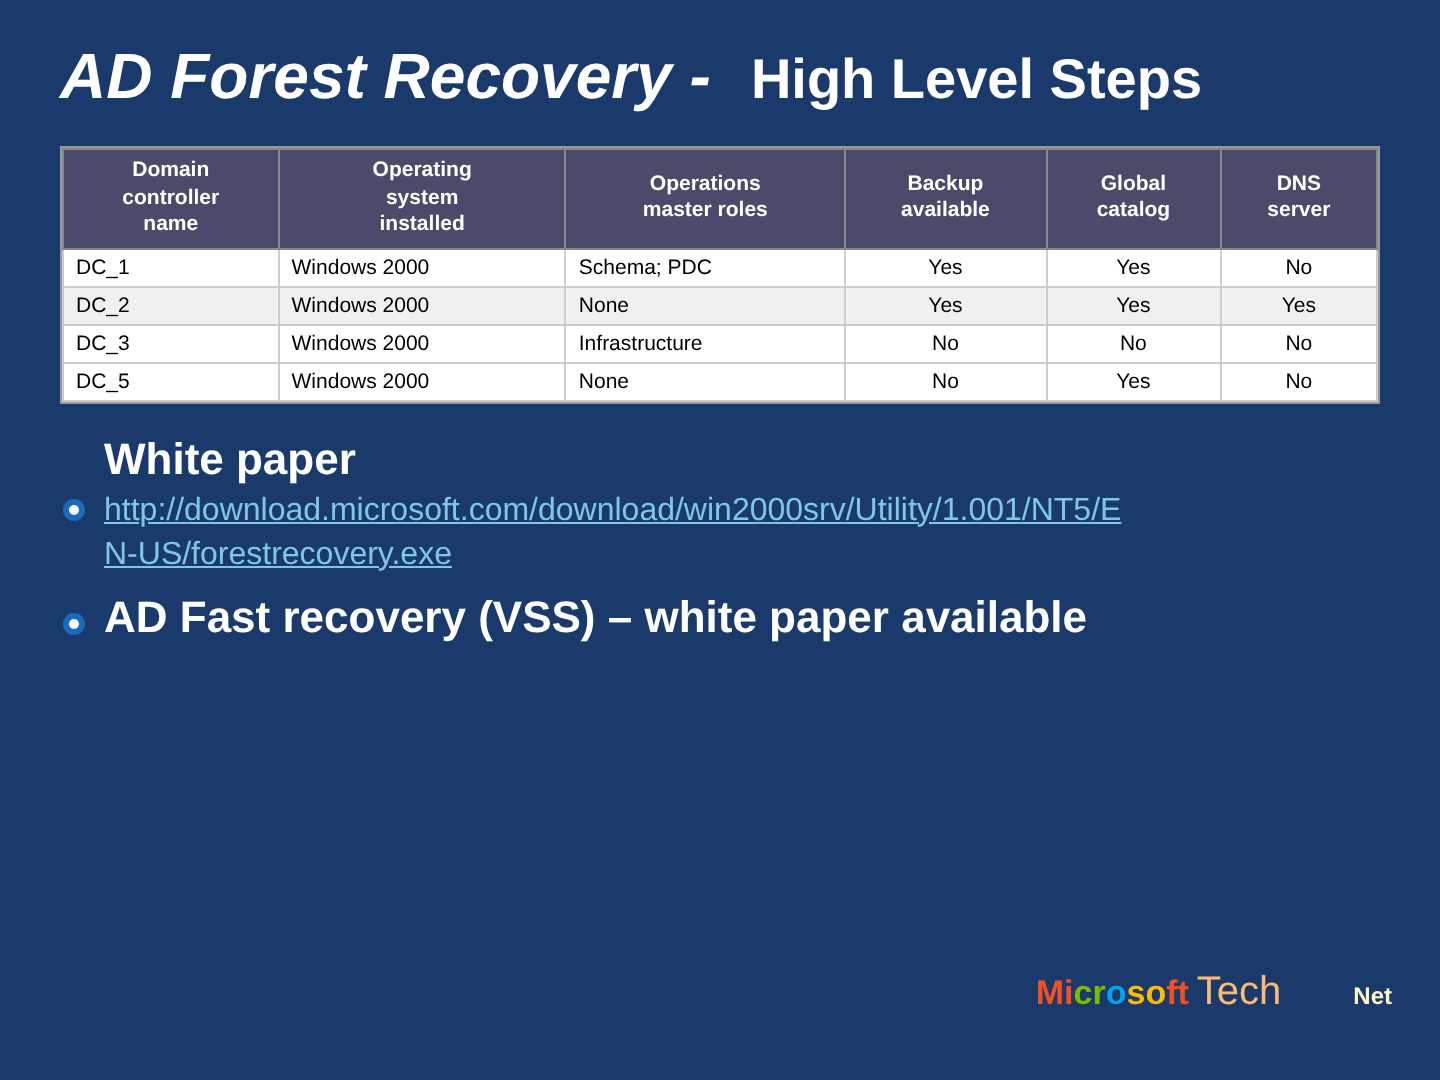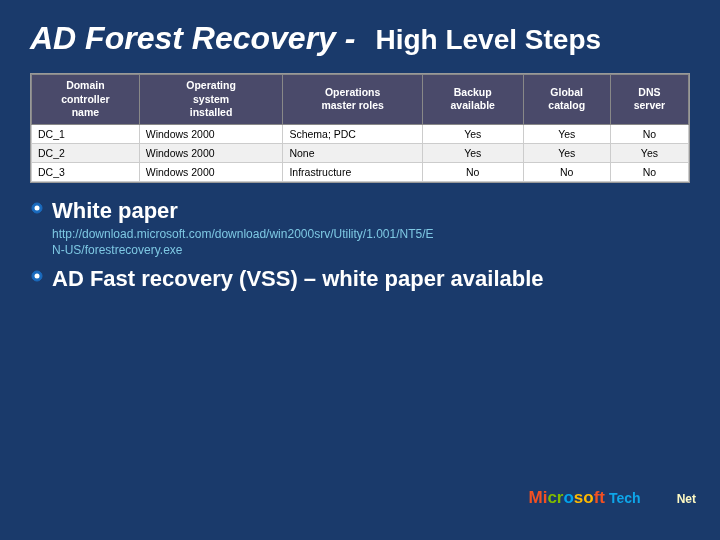--- a/index.html
+++ b/index.html
@@ -88,42 +88,43 @@
     tbody td.center {
       text-align: center;
     }
 
     .bullet-section {
       margin-top: 8px;
     }
 
     .bullet-item {
       display: flex;
-      align-items: flex-start;
+      align-items: center;
       margin-bottom: 6px;
       gap: 8px;
     }
 
     .bullet-icon {
       width: 14px;
       height: 14px;
       margin-top: 4px;
       flex-shrink: 0;
     }
 
     .bullet-text {
       font-size: 22px;
       font-weight: bold;
       color: #ffffff;
       line-height: 1.3;
     }
 
     .bullet-link {
-      font-size: 12px;
+      font-size: 16px;
       color: #7ec8e3;
+      text-decoration: underline;
       line-height: 1.4;
       word-break: break-all;
     }
 
     .ms-logo {
       position: absolute;
       bottom: 32px;
       right: 24px;
       display: flex;
       align-items: center;
@@ -192,20 +193,28 @@
             <td class="center">Yes</td>
             <td class="center">Yes</td>
             <td class="center">Yes</td>
           </tr>
           <tr style="background: rgb(255, 255, 255);">
             <td>DC_3</td>
             <td>Windows 2000</td>
             <td>Infrastructure</td>
             <td class="center">No</td>
             <td class="center">No</td>
+            <td class="center">No</td>
+          </tr>
+          <tr style="background: rgb(255, 255, 255);">
+            <td>DC_5</td>
+            <td>Windows 2000</td>
+            <td>None</td>
+            <td class="center">No</td>
+            <td class="center">Yes</td>
             <td class="center">No</td>
           </tr>
         </tbody>
     </table>
   </div>
 
   <div class="bullet-section">
     <div class="bullet-item">
       <svg class="bullet-icon" viewBox="0 0 14 14">
         <circle cx="7" cy="7" r="5" fill="#1a6bbf" stroke="#1a6bbf" stroke-width="1"></circle>
@@ -223,17 +232,17 @@
       </svg>
       <div class="bullet-text">AD Fast recovery (VSS) – white paper available</div>
     </div>
   </div>
 
   <div class="ms-logo">
     <span class="ms-logo-text">
       <span style="font-size:17px; color:#f25022; font-weight:bold;">Mi</span><span style="font-size:17px; color:#7fba00; font-weight:bold;">cr</span><span style="font-size:17px; color:#00a4ef; font-weight:bold;">o</span><span style="font-size:17px; color:#ffb900; font-weight:bold;">so</span><span style="font-size:17px; color:#f25022; font-weight:bold;">ft</span>
     </span>
     <span class="ms-logo-product">
-      <span style="color:#0ea5e9; font-weight:bold; font-size:14px;">Tech</span><span style="color:#fef9c3; font-weight:bold; font-size:12px;padding-left:36px;">Net</span>
+      <span style="color:#fdba74; font-weight:normal; font-size:20px;">Tech</span><span style="color:#fef9c3; font-weight:bold; font-size:12px;padding-left:36px;">Net</span>
     </span>
   </div>
 
 </div>
 
 </body></html>

